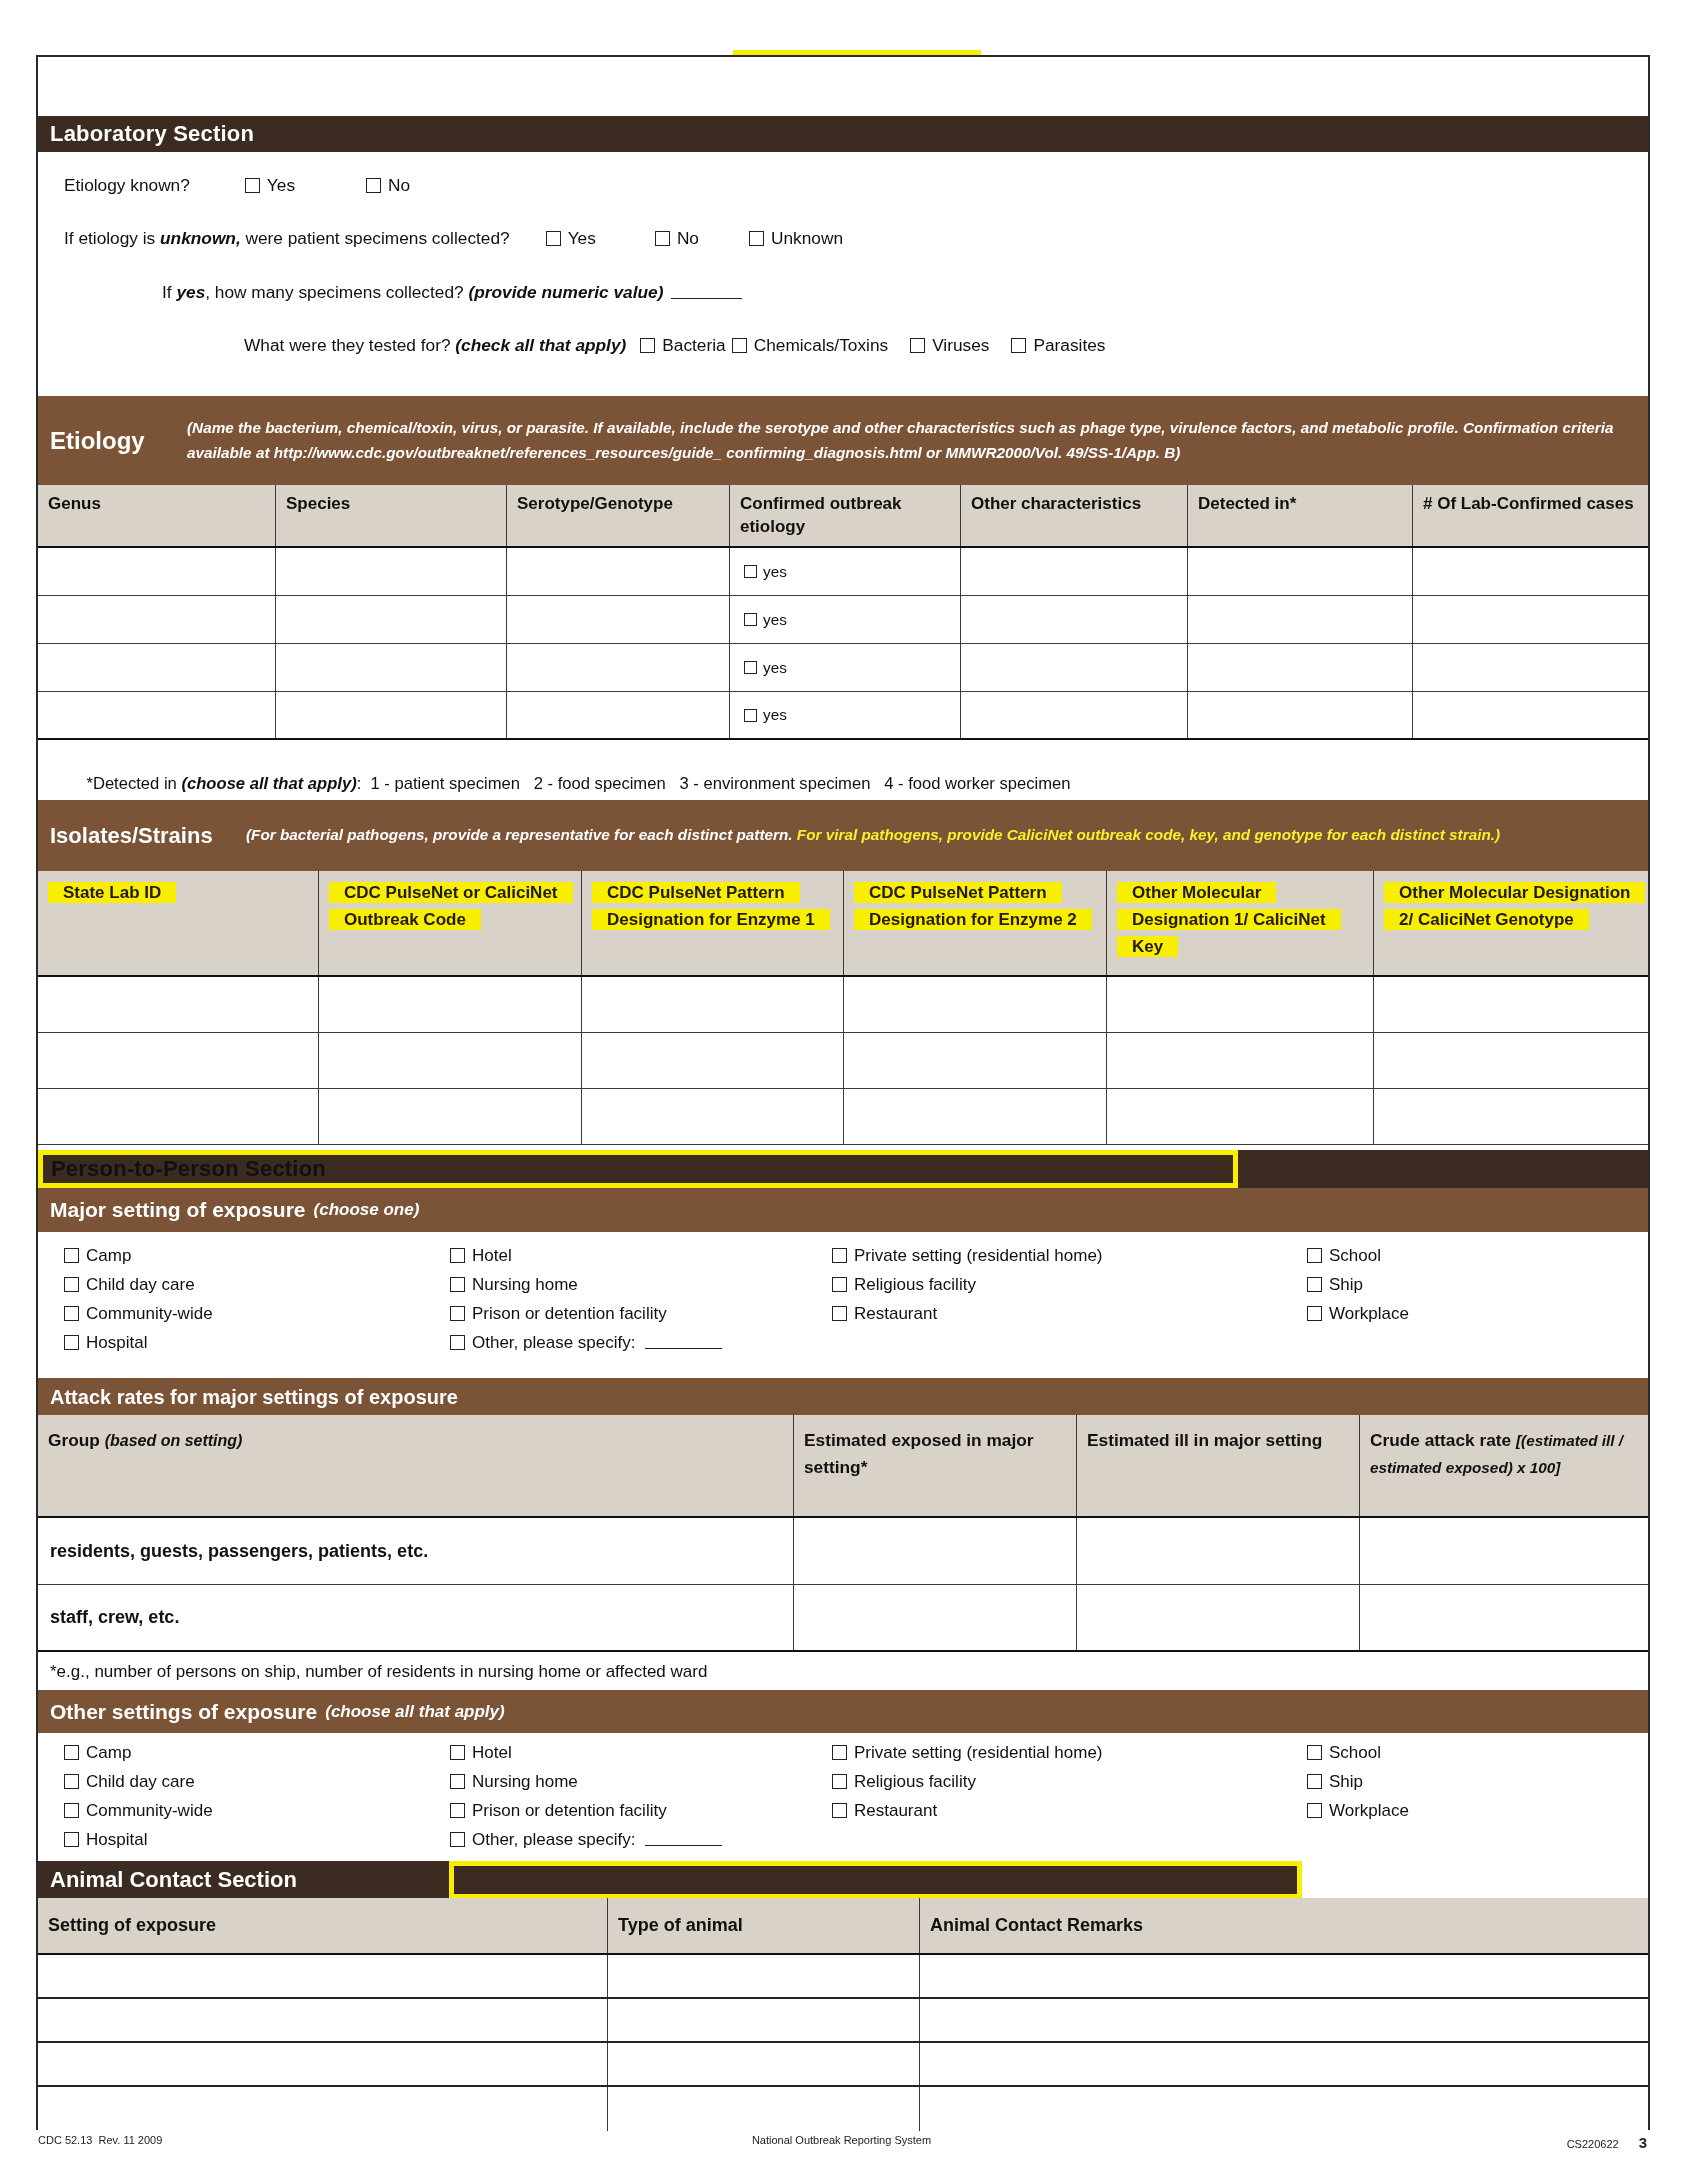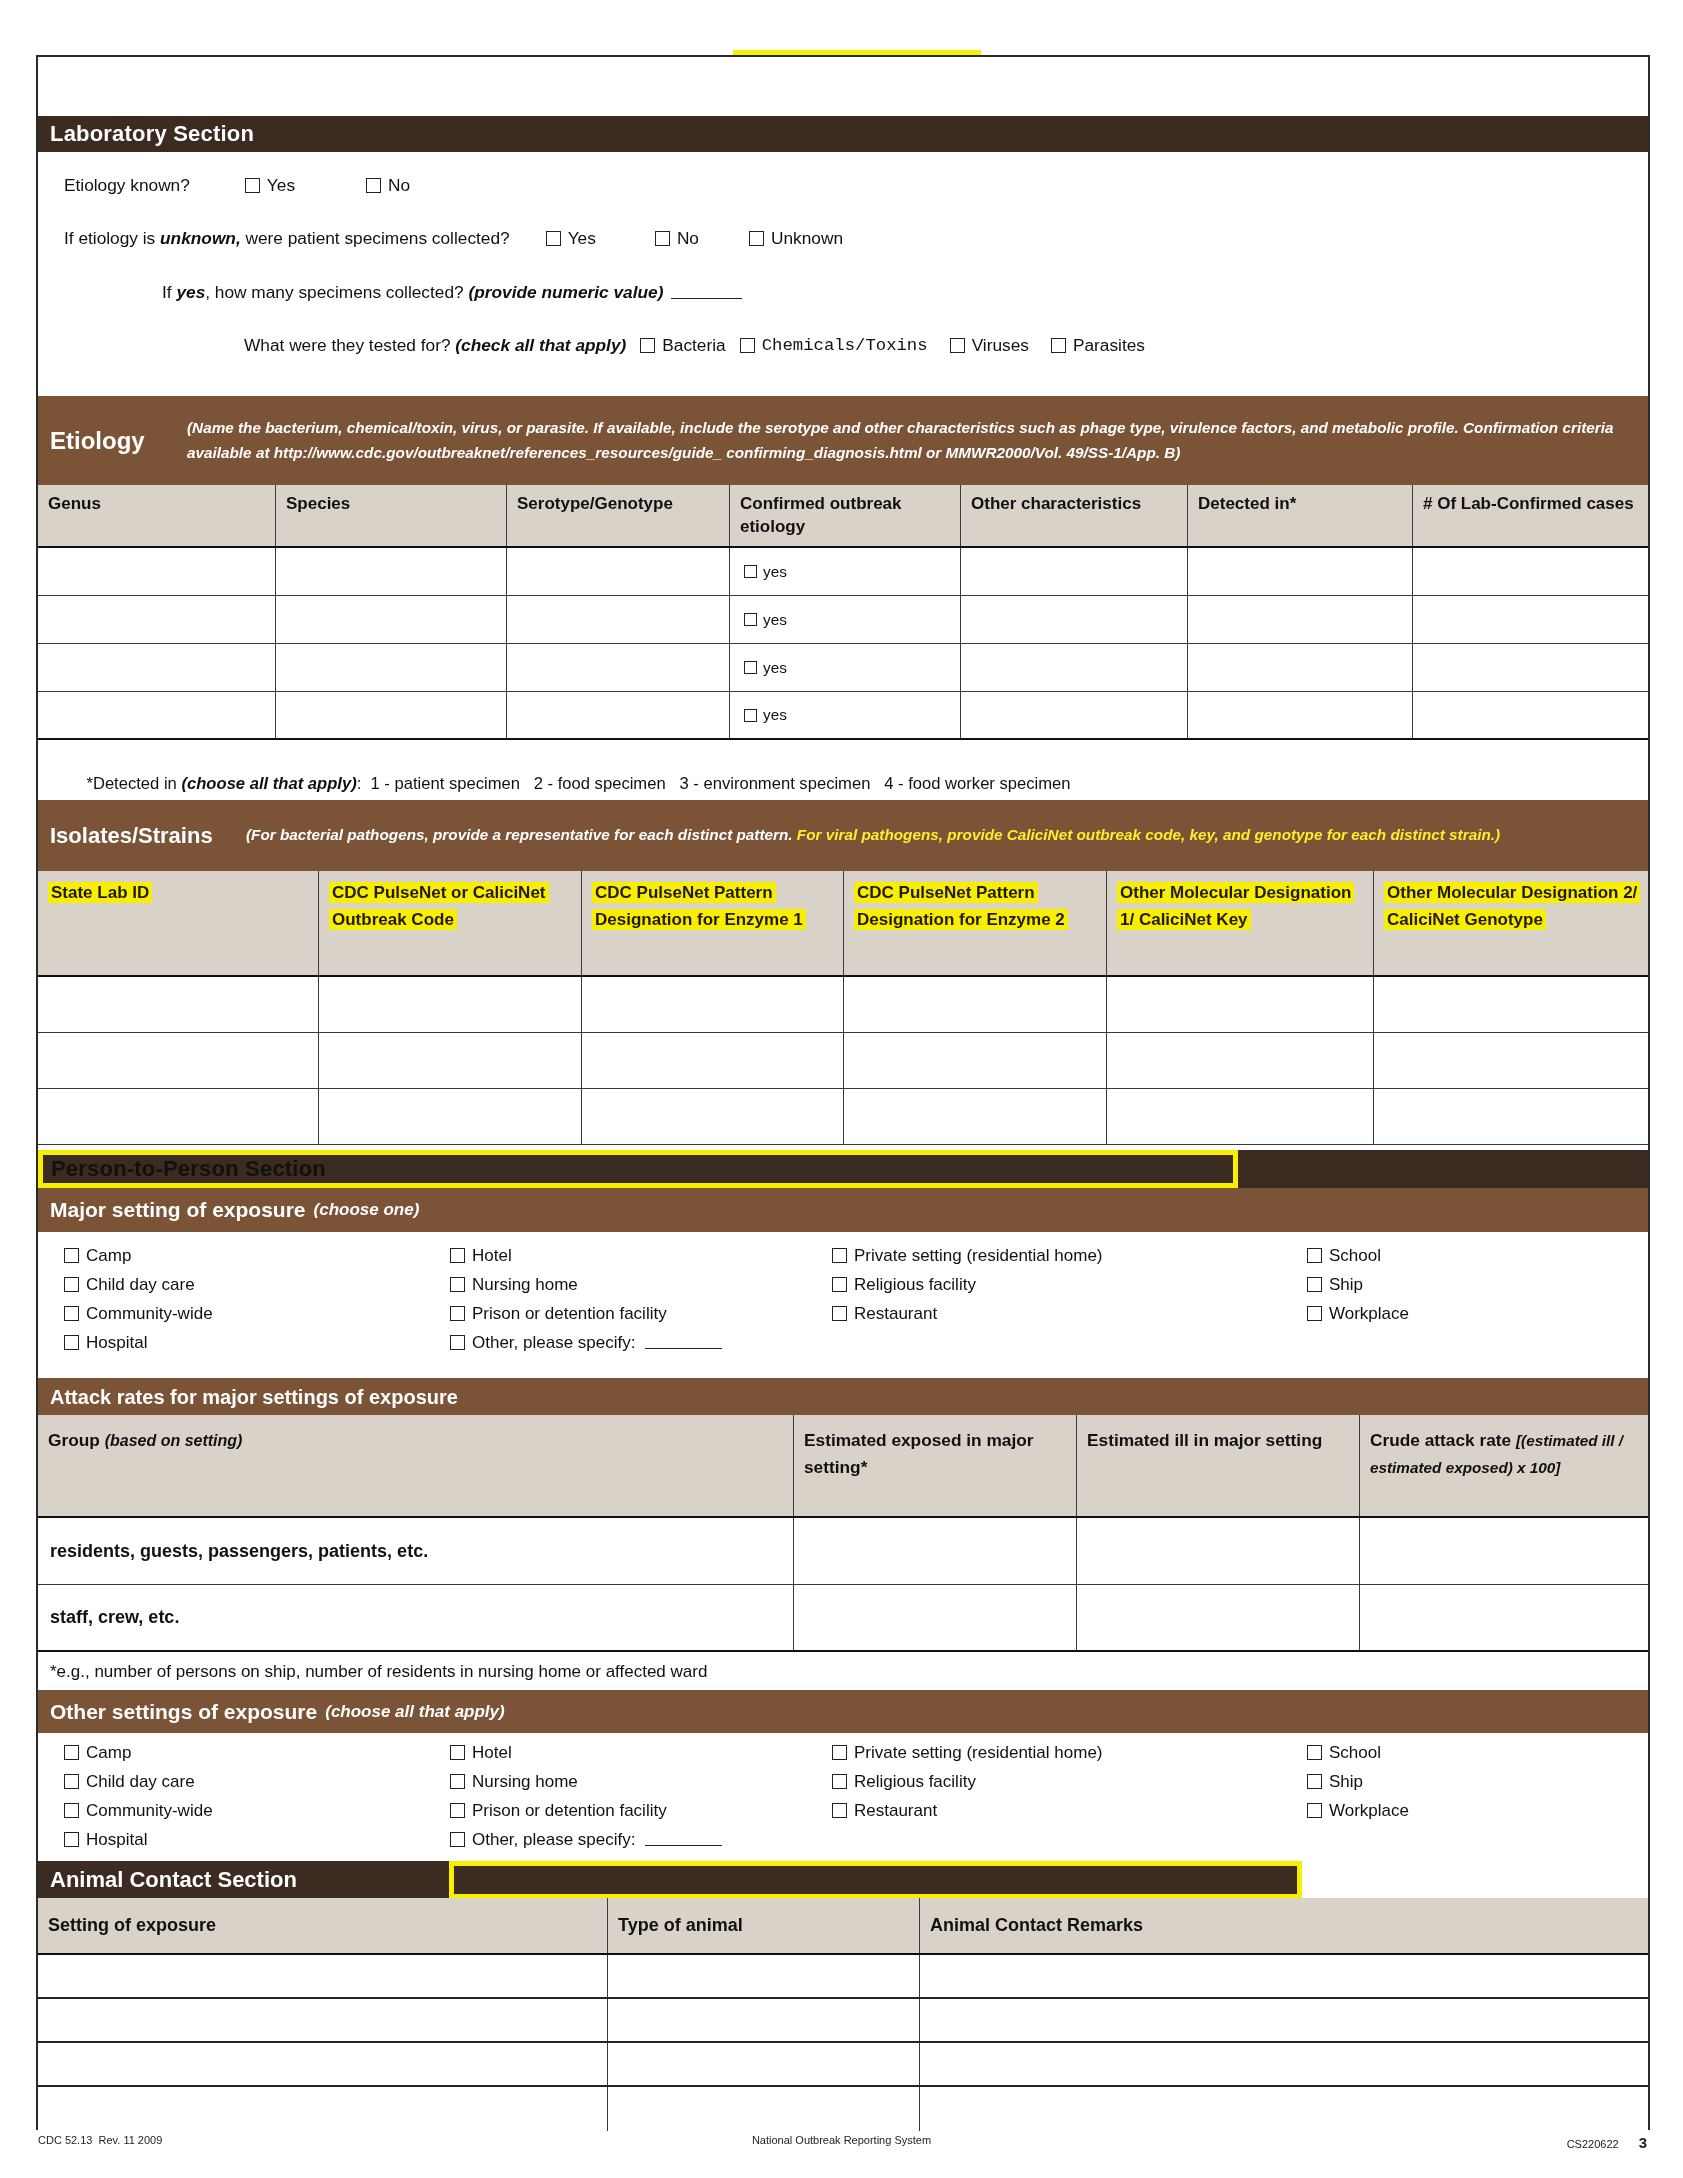--- a/index.html
+++ b/index.html
@@ -66,21 +66,21 @@
   .ec4{flex:0 0 227px}.ec5{flex:0 0 225px}.ec6{flex:1}
   .yes-cell { display:flex; align-items:center; padding-left:14px; font-size:15.3px; }
   .cb-s { width:13px; height:13px; border:1.6px solid #222; margin-right:6px; flex:0 0 auto; }
 
   .footnote { font-size:16.6px; padding:16px 0 0 24px; white-space:pre-wrap; }
 
   
   .is-head { height:106px; border-bottom:2px solid #111; }
   .is-row { height:56px; }
   .ic0{flex:0 0 281px}.ic1{flex:0 0 263px}.ic2{flex:0 0 262px}.ic3{flex:0 0 263px}.ic4{flex:0 0 267px}.ic5{flex:1}
-  .hl { background:#f8ef00; color:#231a10; padding:1px 3px; -webkit-box-decoration-break:clone; box-decoration-break:clone; line-height:1.6; }
+  .hl { background:#f8ef00; color:#231a10; padding:1px 15px; -webkit-box-decoration-break:clone; box-decoration-break:clone; line-height:1.6; }
   .is-head .hcell { line-height:1.6; }
 
   
   .p2p-bar { height:38px; background:#3b2b20; position:relative; }
   .p2p-hl {
     position:absolute; left:0; top:0; height:38px; width:1200px;
     border:5px solid #f8ef00; background:#3b2b20; display:flex; align-items:center;
   }
   .p2p-hl .bar-title { padding-left:8px; }
 
@@ -168,21 +168,21 @@
   </div>
 
   <div class="qrow" style="top:273px; left:206px;">
     <span>
       <span>What were they tested for? </span><span class="it">(check all that apply)</span>
     </span>
     <span class="opt" style="margin-left:14px;">
       <span class="cb"></span>
       <span>Bacteria</span>
     </span>
-    <span class="opt" style="margin-left:14px;font-family:Liberation Mono, monospace;">
+    <span class="opt" style="margin-left:6px;">
       <span class="cb"></span>
       <span>Chemicals/Toxins</span>
     </span>
     <span class="opt" style="margin-left:22px;">
       <span class="cb"></span>
       <span>Viruses</span>
     </span>
     <span class="opt" style="margin-left:22px;">
       <span class="cb"></span>
       <span>Parasites</span>

